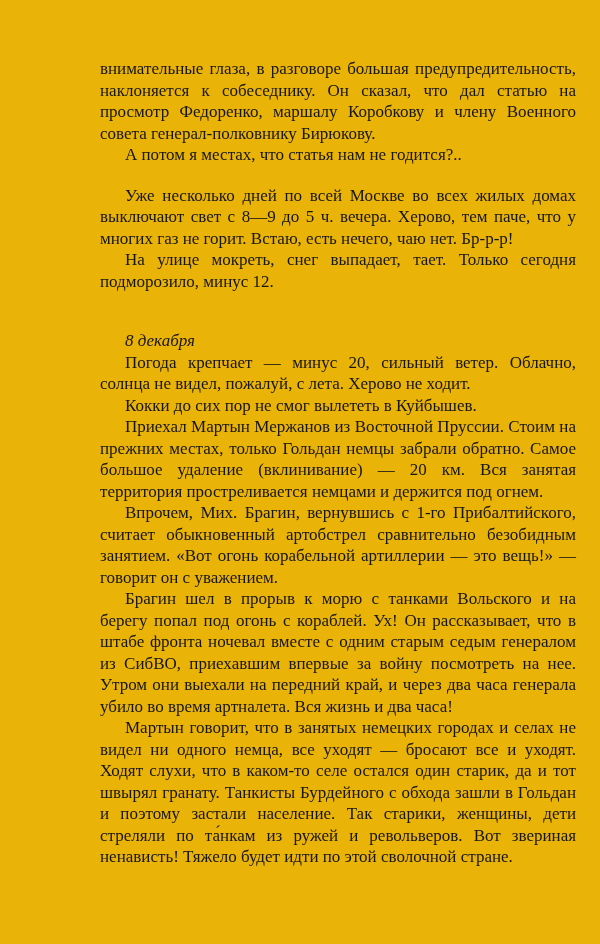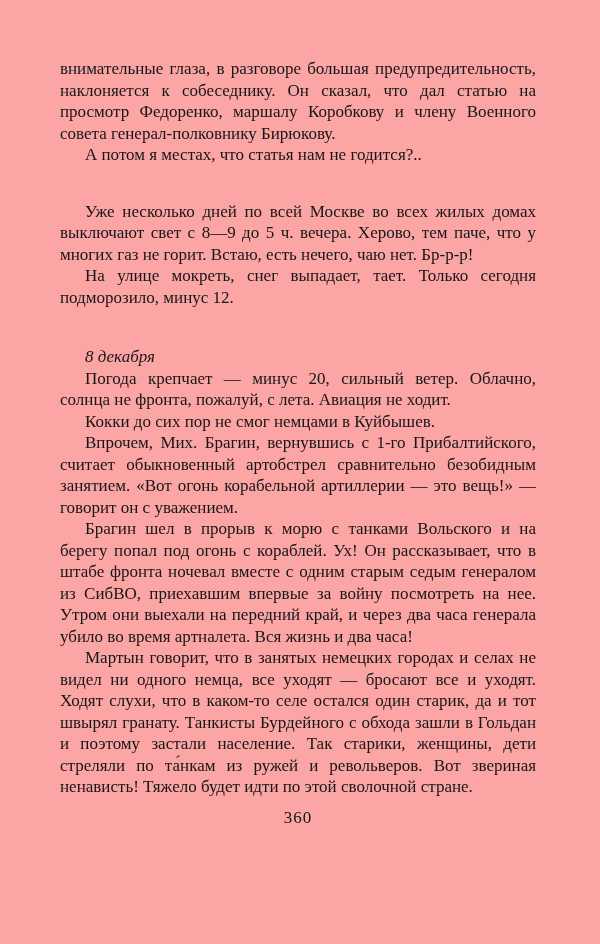--- a/index.html
+++ b/index.html
@@ -5,42 +5,42 @@
   html, body {
     margin: 0;
     padding: 0;
     background: #e9e9e9;
   }
   .page {
     position: relative;
     width: 600px;
     height: 944px;
     margin: 0 auto;
-    background: #fca5a5;
+    background: #eab308;
     box-sizing: border-box;
-    padding: 58px 56px 0 60px;
+    padding: 58px 56px 0 100px;
     font-family: "Liberation Serif", "DejaVu Serif", serif;
     font-size: 17px;
     line-height: 21.5px;
     color: #161616;
     overflow: hidden;
   }
   .text-block {
     width: 476px;
     text-align: justify;
   }
   .text-block p {
     margin: 0;
     text-indent: 25px;
   }
   .text-block p.continuation {
     text-indent: 0;
   }
   .text-block p.gap-before {
-    margin-top: 35px;
+    margin-top: 19px;
   }
   .date-heading {
     font-style: italic;
     margin-top: 38px !important;
   }
   .page-number {
     width: 476px;
     margin-top: 9px;
     text-align: center;
     letter-spacing: 1px;
@@ -49,20 +49,20 @@
 </head>
 <body>
 
 <div class="page">
   <div class="text-block">
     <p class="continuation">внимательные глаза, в разговоре большая предупредительность, наклоняется к собеседнику. Он сказал, что дал статью на просмотр Федоренко, маршалу Коробкову и члену Военного совета генерал-полковнику Бирюкову.</p>
     <p>А потом я местах, что статья нам не годится?..</p>
     <p class="gap-before">Уже несколько дней по всей Москве во всех жилых домах выключают свет с 8—9 до 5 ч. вечера. Херово, тем паче, что у многих газ не горит. Встаю, есть нечего, чаю нет. Бр-р-р!</p>
     <p>На улице мокреть, снег выпадает, тает. Только сегодня подморозило, минус 12.</p>
     <p class="date-heading">8 декабря</p>
-    <p>Погода крепчает — минус 20, сильный ветер. Облачно, солнца не фронта, пожалуй, с лета. Авиация не ходит.</p>
-    <p>Кокки до сих пор не смог немцами в Куйбышев.</p>
+    <p>Погода крепчает — минус 20, сильный ветер. Облачно, солнца не видел, пожалуй, с лета. Херово не ходит.</p>
+    <p>Кокки до сих пор не смог вылететь в Куйбышев.</p>
+    <p>Приехал Мартын Мержанов из Восточной Пруссии. Стоим на прежних местах, только Гольдан немцы забрали обратно. Самое большое удаление (вклинивание) — 20 км. Вся занятая территория простреливается немцами и держится под огнем.</p>
     <p>Впрочем, Мих. Брагин, вернувшись с 1-го Прибалтийского, считает обыкновенный артобстрел сравнительно безобидным занятием. «Вот огонь корабельной артиллерии — это вещь!» — говорит он с уважением.</p>
     <p>Брагин шел в прорыв к морю с танками Вольского и на берегу попал под огонь с кораблей. Ух! Он рассказывает, что в штабе фронта ночевал вместе с одним старым седым генералом из СибВО, приехавшим впервые за войну посмотреть на нее. Утром они выехали на передний край, и через два часа генерала убило во время артналета. Вся жизнь и два часа!</p>
     <p>Мартын говорит, что в занятых немецких городах и селах не видел ни одного немца, все уходят — бросают все и уходят. Ходят слухи, что в каком-то селе остался один старик, да и тот швырял гранату. Танкисты Бурдейного с обхода зашли в Гольдан и поэтому застали население. Так старики, женщины, дети стреляли по та́нкам из ружей и револьверов. Вот звериная ненависть! Тяжело будет идти по этой сволочной стране.</p>
   </div>
-  <div class="page-number">360</div>
 </div>
 
 </body></html>

